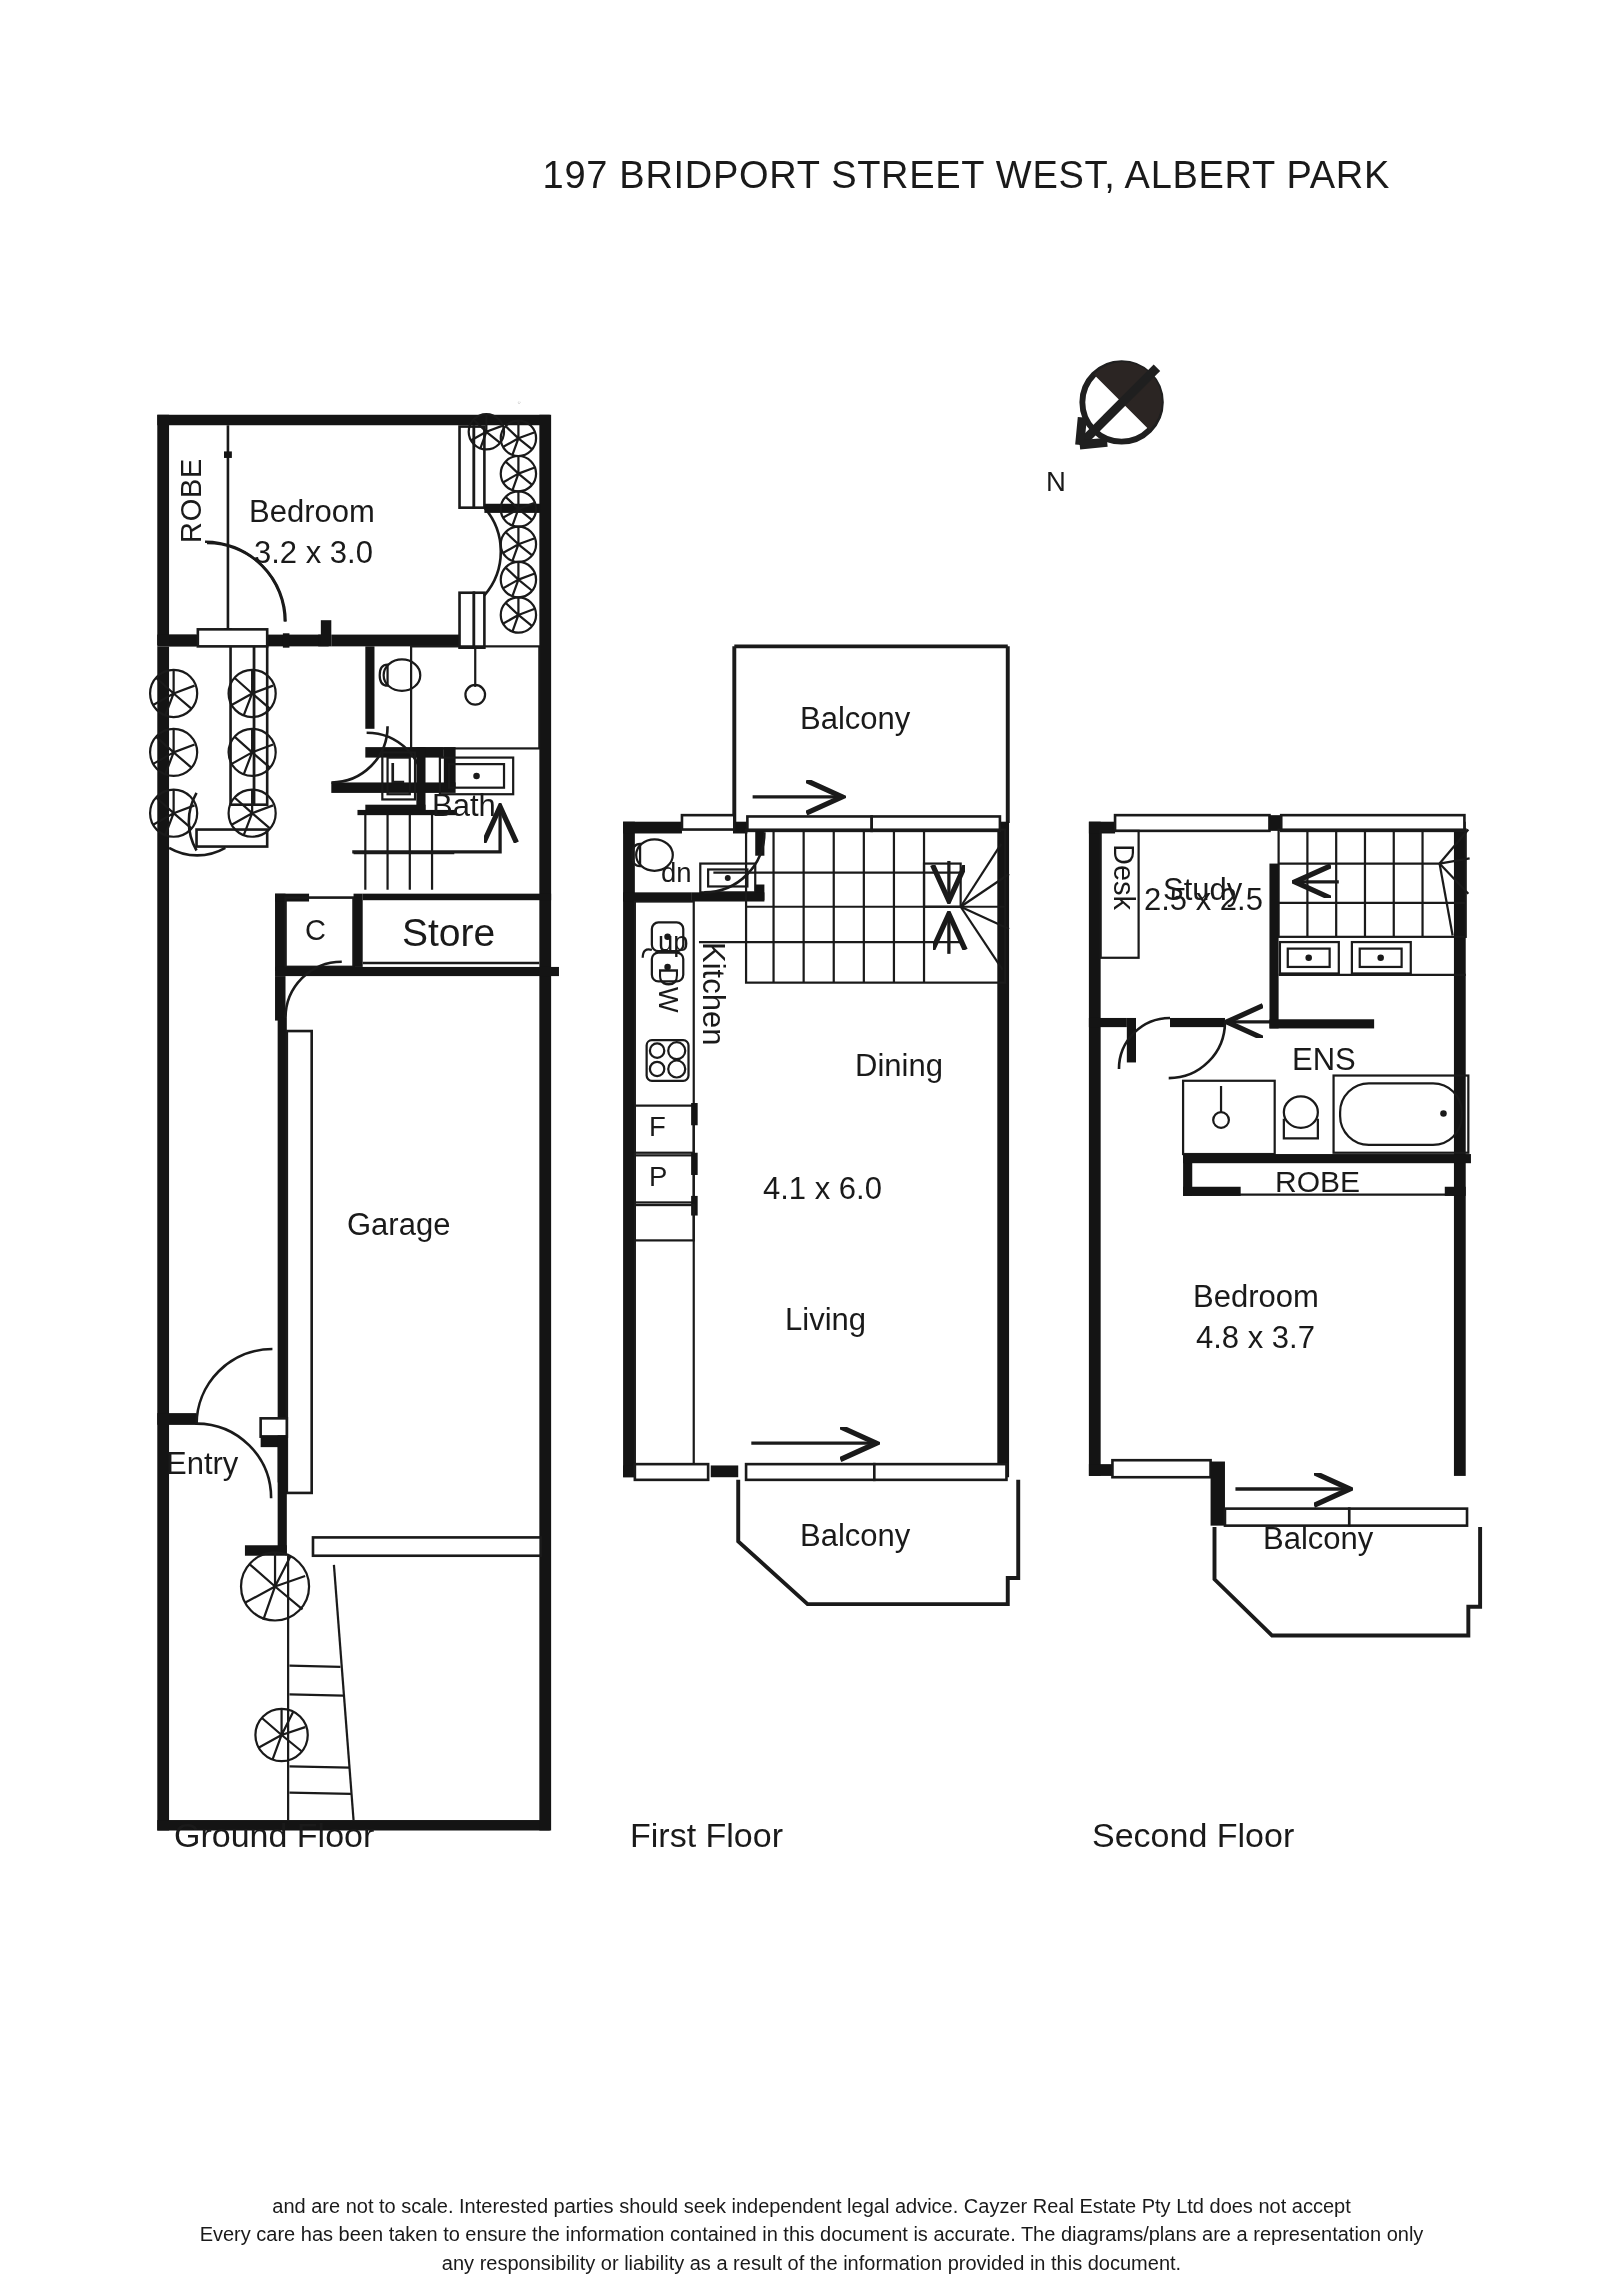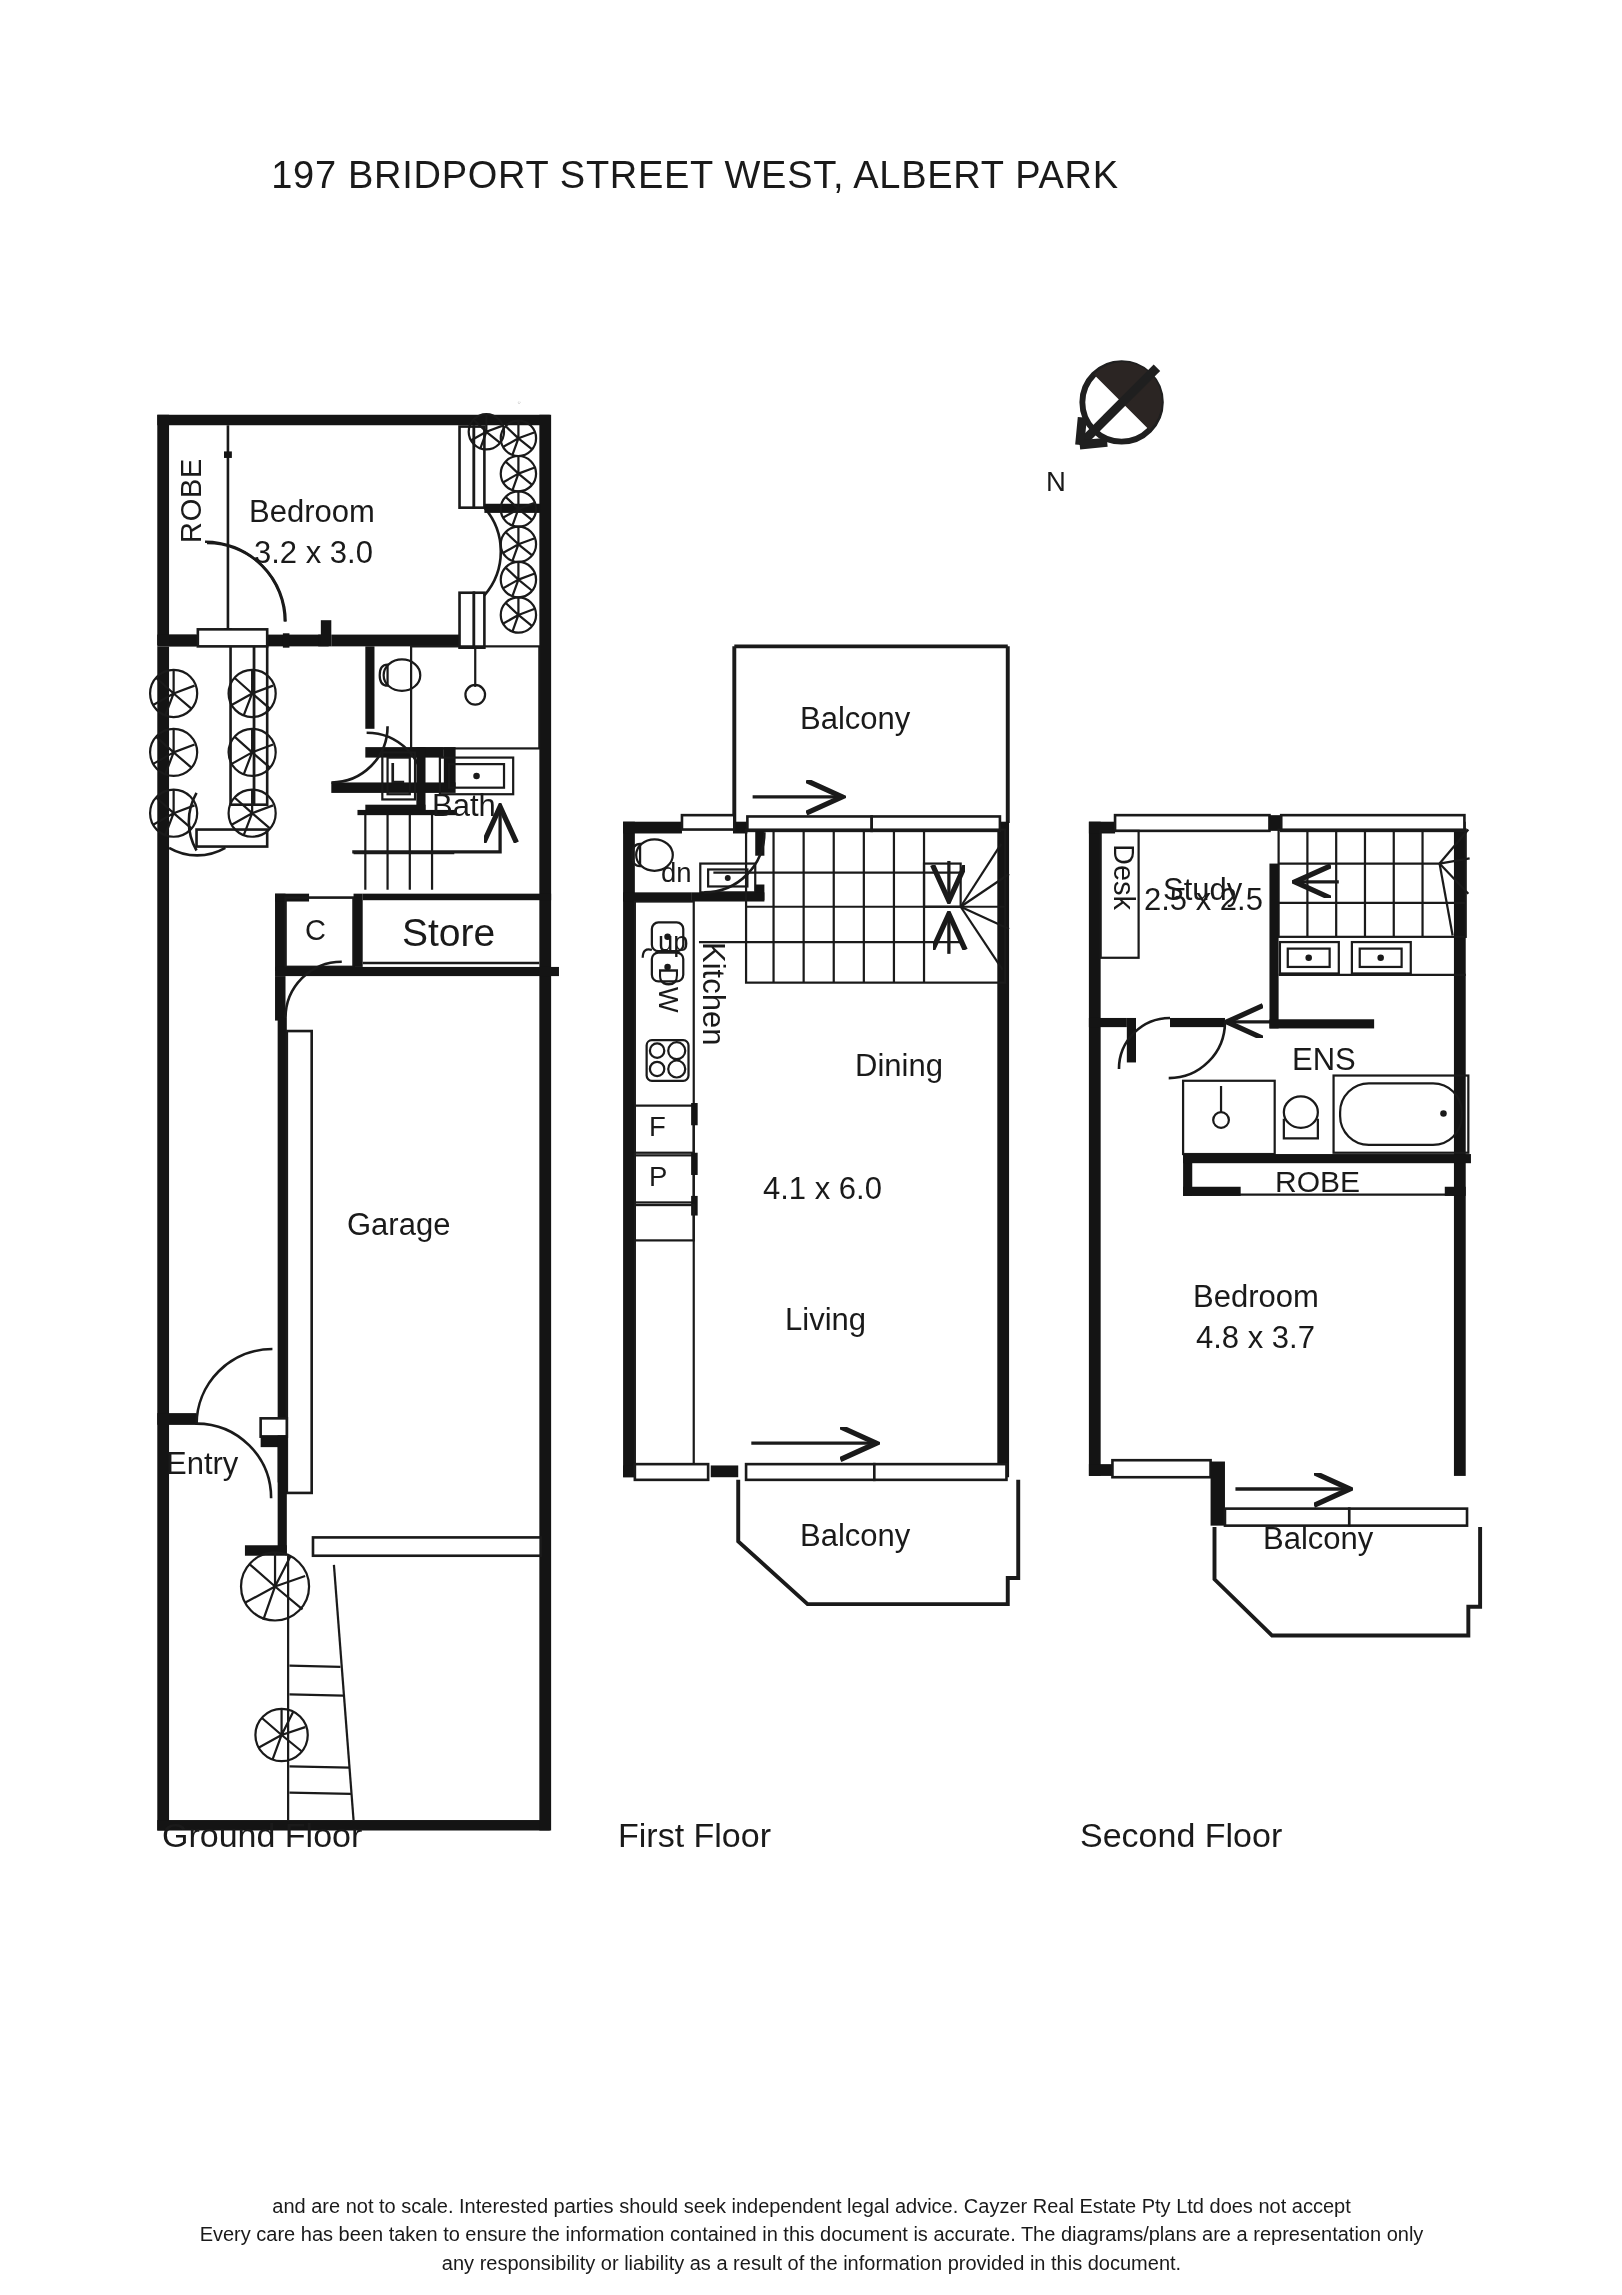--- a/index.html
+++ b/index.html
@@ -14,21 +14,21 @@
     font-family: "Liberation Sans", sans-serif;
     color: #1a1a1a;
     overflow: hidden;
   }
 
   #page-title {
     position: absolute;
     top: 154px;
     left: 0;
     width: 1390px;
-    text-align: center;
+    text-align: right;
     font-size: 38px;
     font-weight: 400;
     letter-spacing: 0.7px;
     color: #1a1a1a;
   }
 
   .plan-stage {
     position: absolute;
     top: 0;
     left: 0;
@@ -37,20 +37,21 @@
     pointer-events: none;
   }
   .plan-stage svg { display: block; }
 
   .floor-caption {
     position: absolute;
     font-size: 34px;
     font-weight: 400;
     color: #1a1a1a;
     white-space: nowrap;
+    margin-left: 12px;
   }
   #caption-ground { left: 162px;  top: 1816px; }
   #caption-first  { left: 618px;  top: 1816px; }
   #caption-second { left: 1080px; top: 1816px; }
 
   #disclaimer {
     position: absolute;
     left: 50%;
     transform: translateX(-50%);
     top: 2192px;

